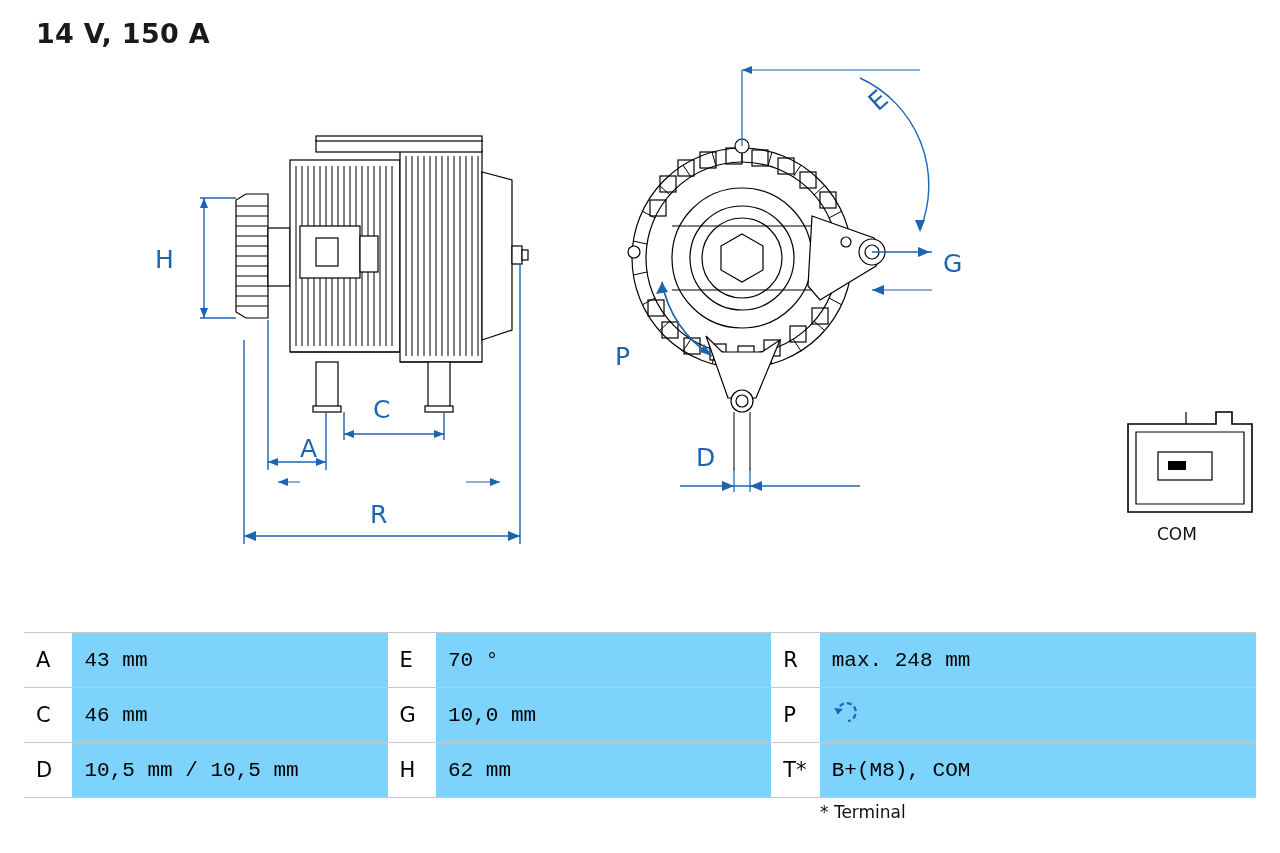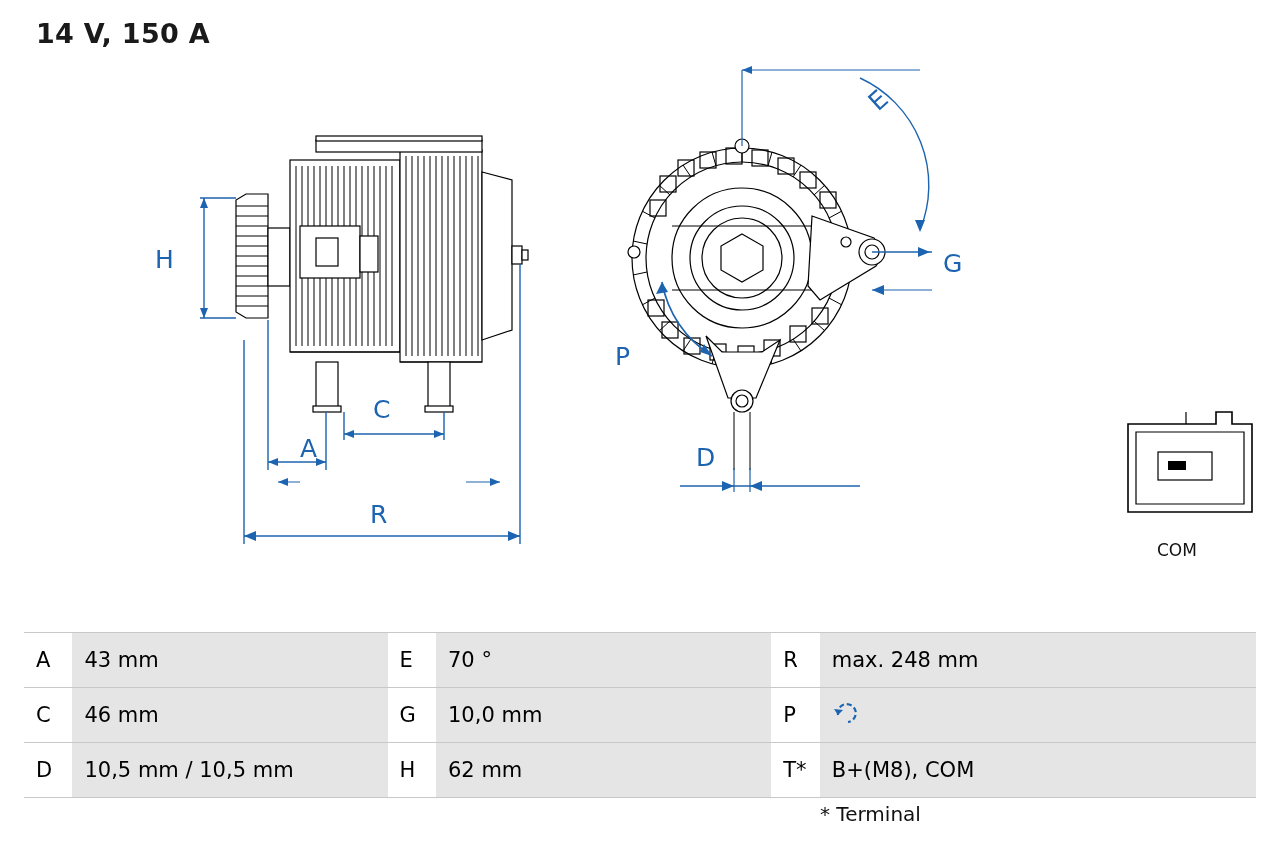--- a/index.html
+++ b/index.html
@@ -68,41 +68,41 @@
     vertical-align: middle;
     white-space: nowrap;
   }
   .lbl {
     width: 36px;
     background: #ffffff;
     text-align: left;
     padding-left: 14px;
   }
   .val {
-    background: #e5e5e5;
+    background: #7dd3fc;
+    font-family: Liberation Mono, monospace;
   }
   .val-a { width: 300px; }
   .val-b { width: 320px; }
   .val-c { width: 420px; }
   .footnote {
     position: absolute;
     left: 820px;
     top: 802px;
-    font-size: 20px;
+    font-size: 17px;
     color: #111111;
   }
 
   
   .com-label {
     position: absolute;
     left: 1157px;
     top: 524px;
     font-size: 17px;
     color: #111111;
-    margin-top: 16px;
   }
 
   
   .dimtext {
     font-family: "DejaVu Sans", "Liberation Sans", sans-serif;
     font-size: 25px;
     fill: #1c63b0;
   }
 </style>
 </head>

